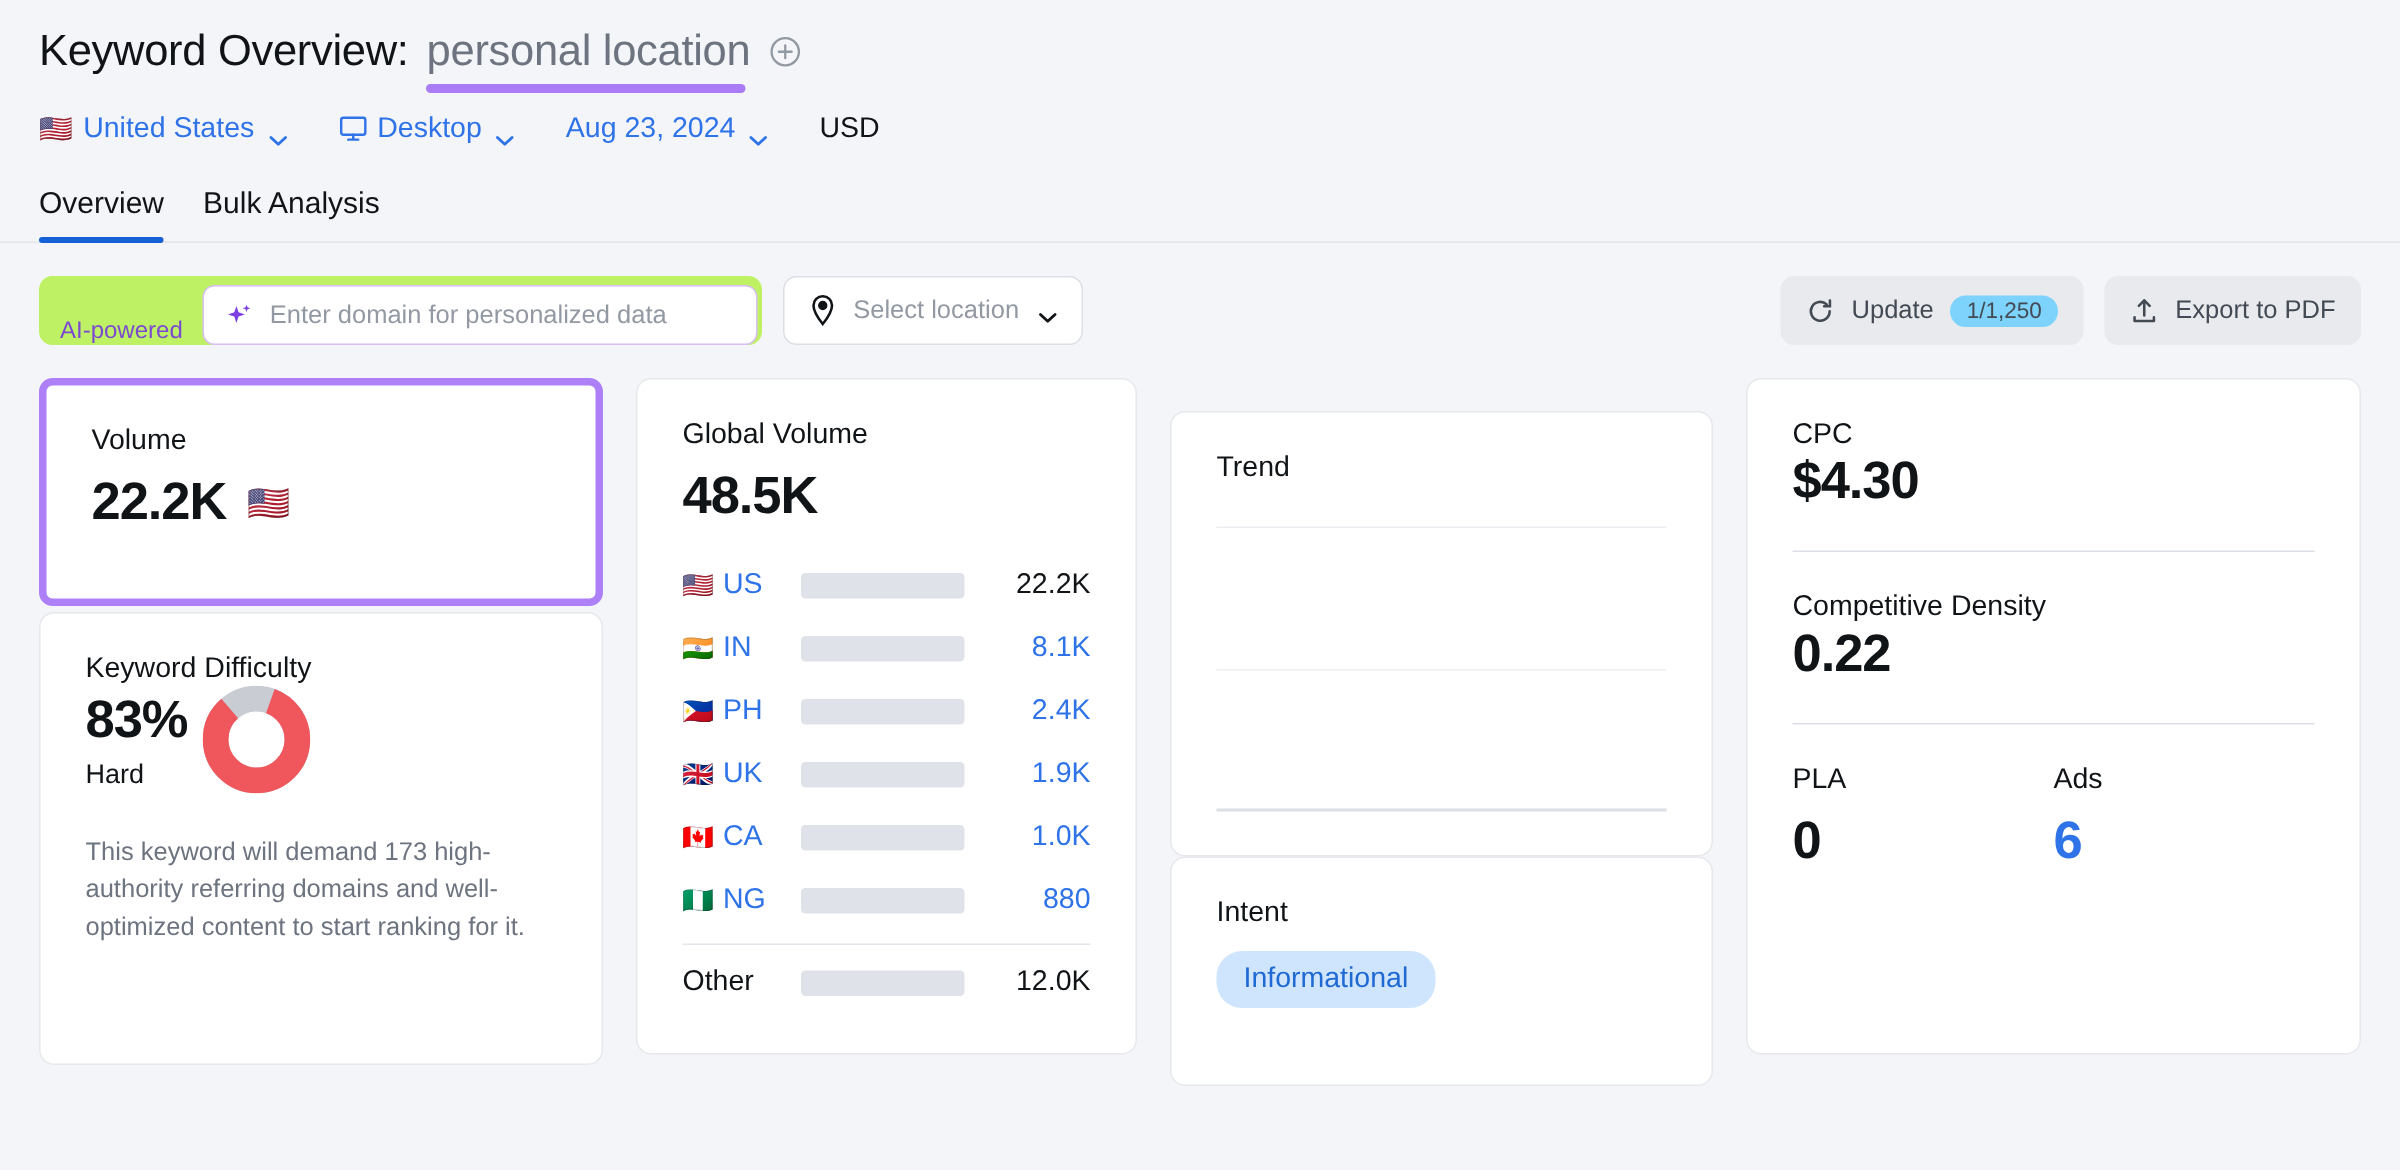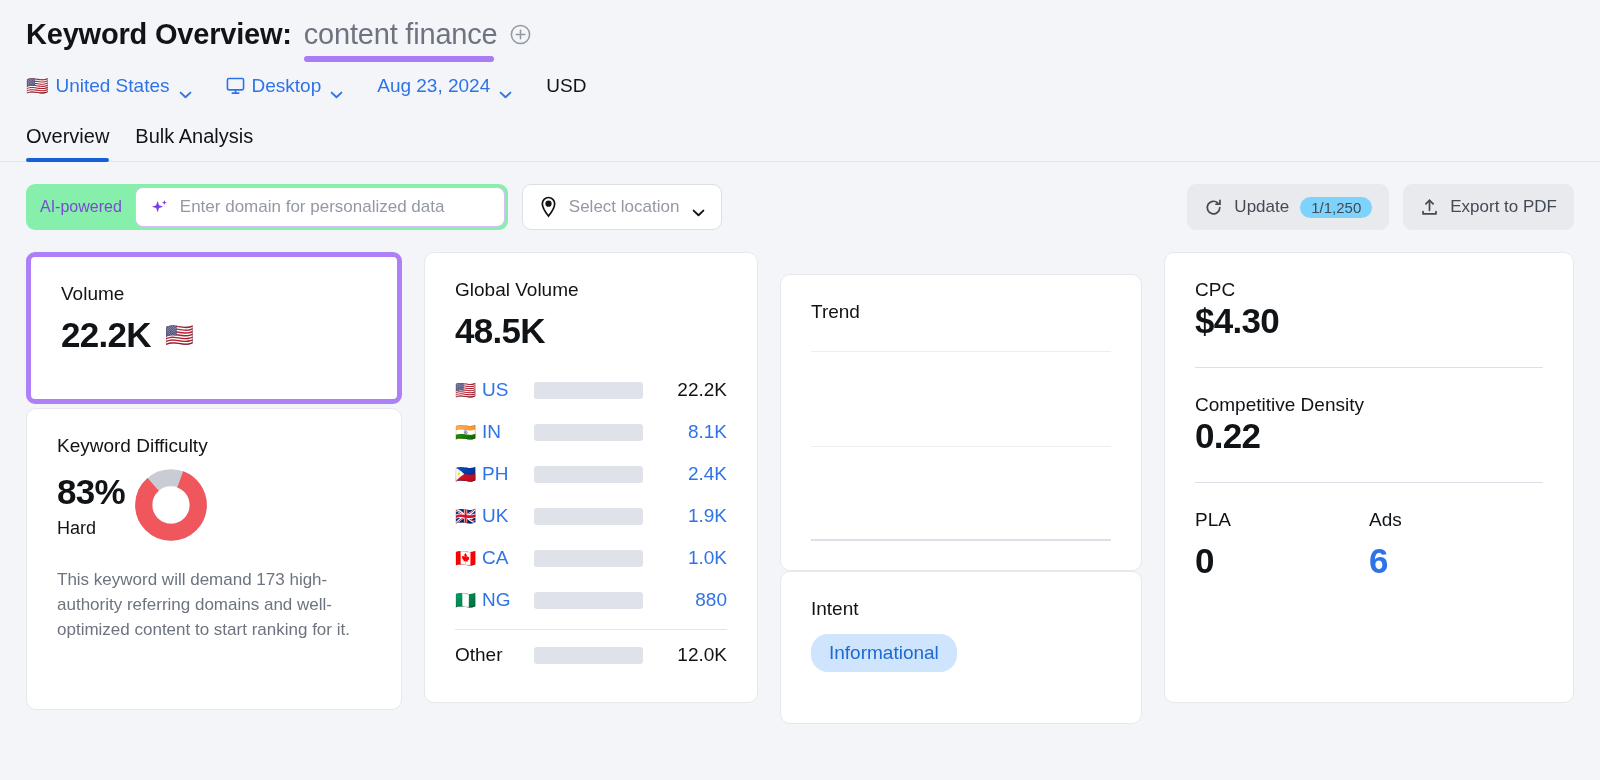--- a/index.html
+++ b/index.html
@@ -7,21 +7,21 @@
     width: 1600px; height: 780px;
     background: #f4f5f9;
     font-family: "Liberation Sans", sans-serif;
     color: #111417;
     overflow: hidden;
   }
 
   
   .header { padding: 18px 0 0 26px; }
   .title-row { display: flex; align-items: baseline; gap: 12px; }
-  .kw-label { font-size: 29px; font-weight: 700; color: #111417; letter-spacing: -0.2px; }
+  .kw-label { font-size: 29px; font-weight: 400; color: #111417; letter-spacing: -0.2px; }
   .kw-term-wrap { position: relative; display: inline-flex; align-items: center; gap: 12px; }
   .kw-term { font-size: 29px; font-weight: 400; color: #6d7480; letter-spacing: -0.2px; }
   .kw-underline {
     position: absolute; left: 0; right: 38px; bottom: -11px;
     height: 6px; background: #a97bf5; border-radius: 3px;
   }
   .plus-icon { width: 23px; height: 23px; flex: 0 0 auto; }
 
   .nav-row { display: flex; align-items: center; gap: 0; margin-top: 24px; }
   .nav-item {
@@ -51,22 +51,22 @@
   .tab.active::after {
     content: ""; position: absolute; left: 0; right: 0; bottom: -1px;
     height: 4px; background: #1560d6; border-radius: 2px;
   }
 
   
   .toolbar {
     display: flex; align-items: center; margin: 22px 26px 0 26px;
   }
   .ai-group {
-    display: flex; align-items: center;
-    background: #86efac; border-radius: 9px; height: 46px;
+    display: flex; align-items: flex-end;
+    background: #bef264; border-radius: 9px; height: 46px;
     padding-left: 14px; padding-right: 3px;
   }
   .ai-badge { font-size: 16px; color: #7b4ad0; padding-right: 13px; white-space: nowrap; }
   .domain-input {
     display: flex; align-items: center; gap: 11px;
     background: #ffffff; border: 1px solid #d9bdf5; border-radius: 8px;
     height: 40px; width: 370px; padding: 0 14px;
   }
   .spark-icon { width: 19px; height: 19px; flex: 0 0 auto; }
   .domain-input input {
@@ -120,21 +120,21 @@
     border: 5px solid #ad80f7; border-radius: 9px; background: #fff;
     padding: 26px 30px 30px 30px; height: 152px; position: relative; z-index: 2;
   }
   .vol-value-row { display: flex; align-items: center; gap: 14px; margin-top: 10px; }
   .vol-flag { font-size: 23px; line-height: 1; }
 
   
   .kd-card {
     padding: 26px 30px 28px 30px; margin-top: 4px; height: 302px;
   }
-  .kd-row { display: flex; align-items: center; gap: 10px; margin-top: 12px; }
+  .kd-row { display: flex; align-items: center; gap: 10px; }
   .kd-num { font-size: 35px; font-weight: 700; letter-spacing: -0.7px; }
   .kd-hard { font-size: 18px; color: #111417; margin-top: 6px; }
   .donut { width: 72px; height: 72px; flex: 0 0 auto; }
   .kd-desc {
     font-size: 17px; line-height: 1.48; color: #6d7480; margin-top: 26px;
   }
 
   
   .gv-card { padding: 26px 30px 28px 30px; height: 451px; }
   .gv-value { margin-top: 10px; margin-bottom: 18px; }
@@ -188,21 +188,21 @@
   .pla-val { font-size: 35px; font-weight: 700; letter-spacing: -0.7px; margin-top: 10px; }
   .pla-val.link { color: #2f73e8; cursor: pointer; }
 </style>
 </head>
 <body>
 
 <div class="header">
   <div class="title-row">
     <span class="kw-label">Keyword Overview:</span>
     <span class="kw-term-wrap">
-      <span class="kw-term">content finance</span>
+      <span class="kw-term">personal location</span>
       <span class="plus-icon">
         <svg viewBox="0 0 24 24" width="23" height="23" fill="none" stroke="#9399a3" stroke-width="1.6">
           <circle cx="12" cy="12" r="9.5"></circle>
             <path d="M12 7.5v9M7.5 12h9" stroke-linecap="round"></path>
         </svg>
       </span>
       <span class="kw-underline"></span>
     </span>
   </div>
 

